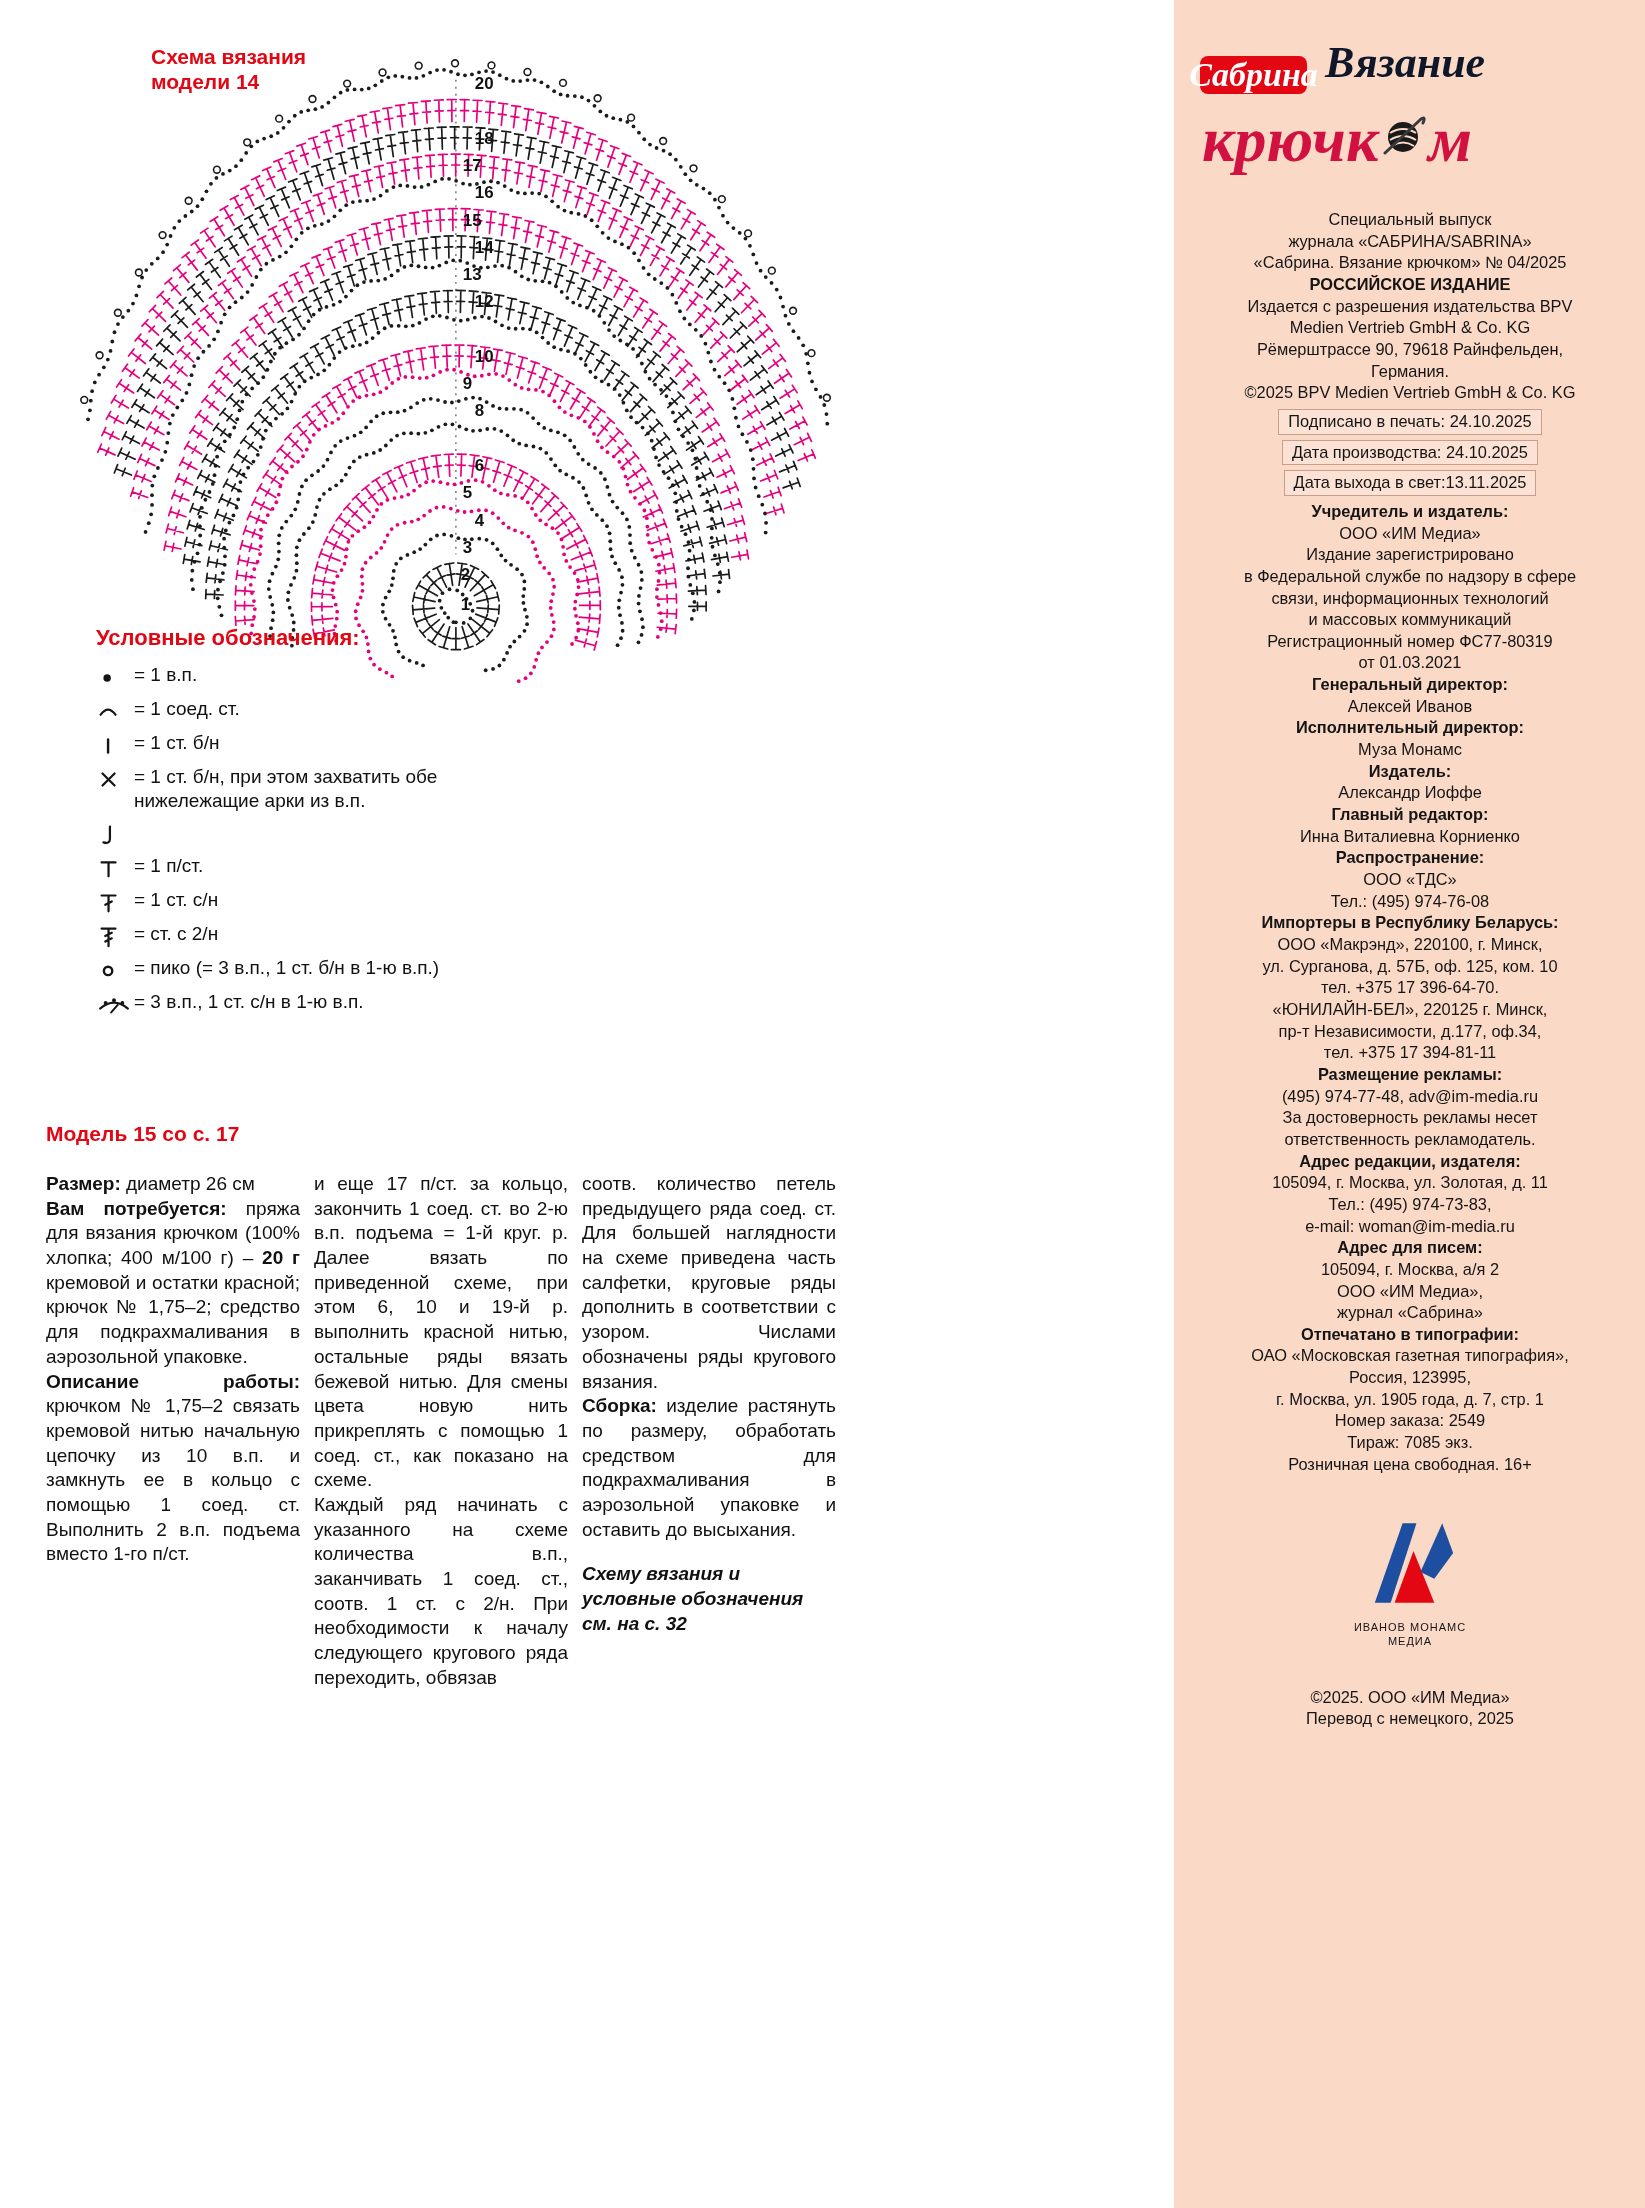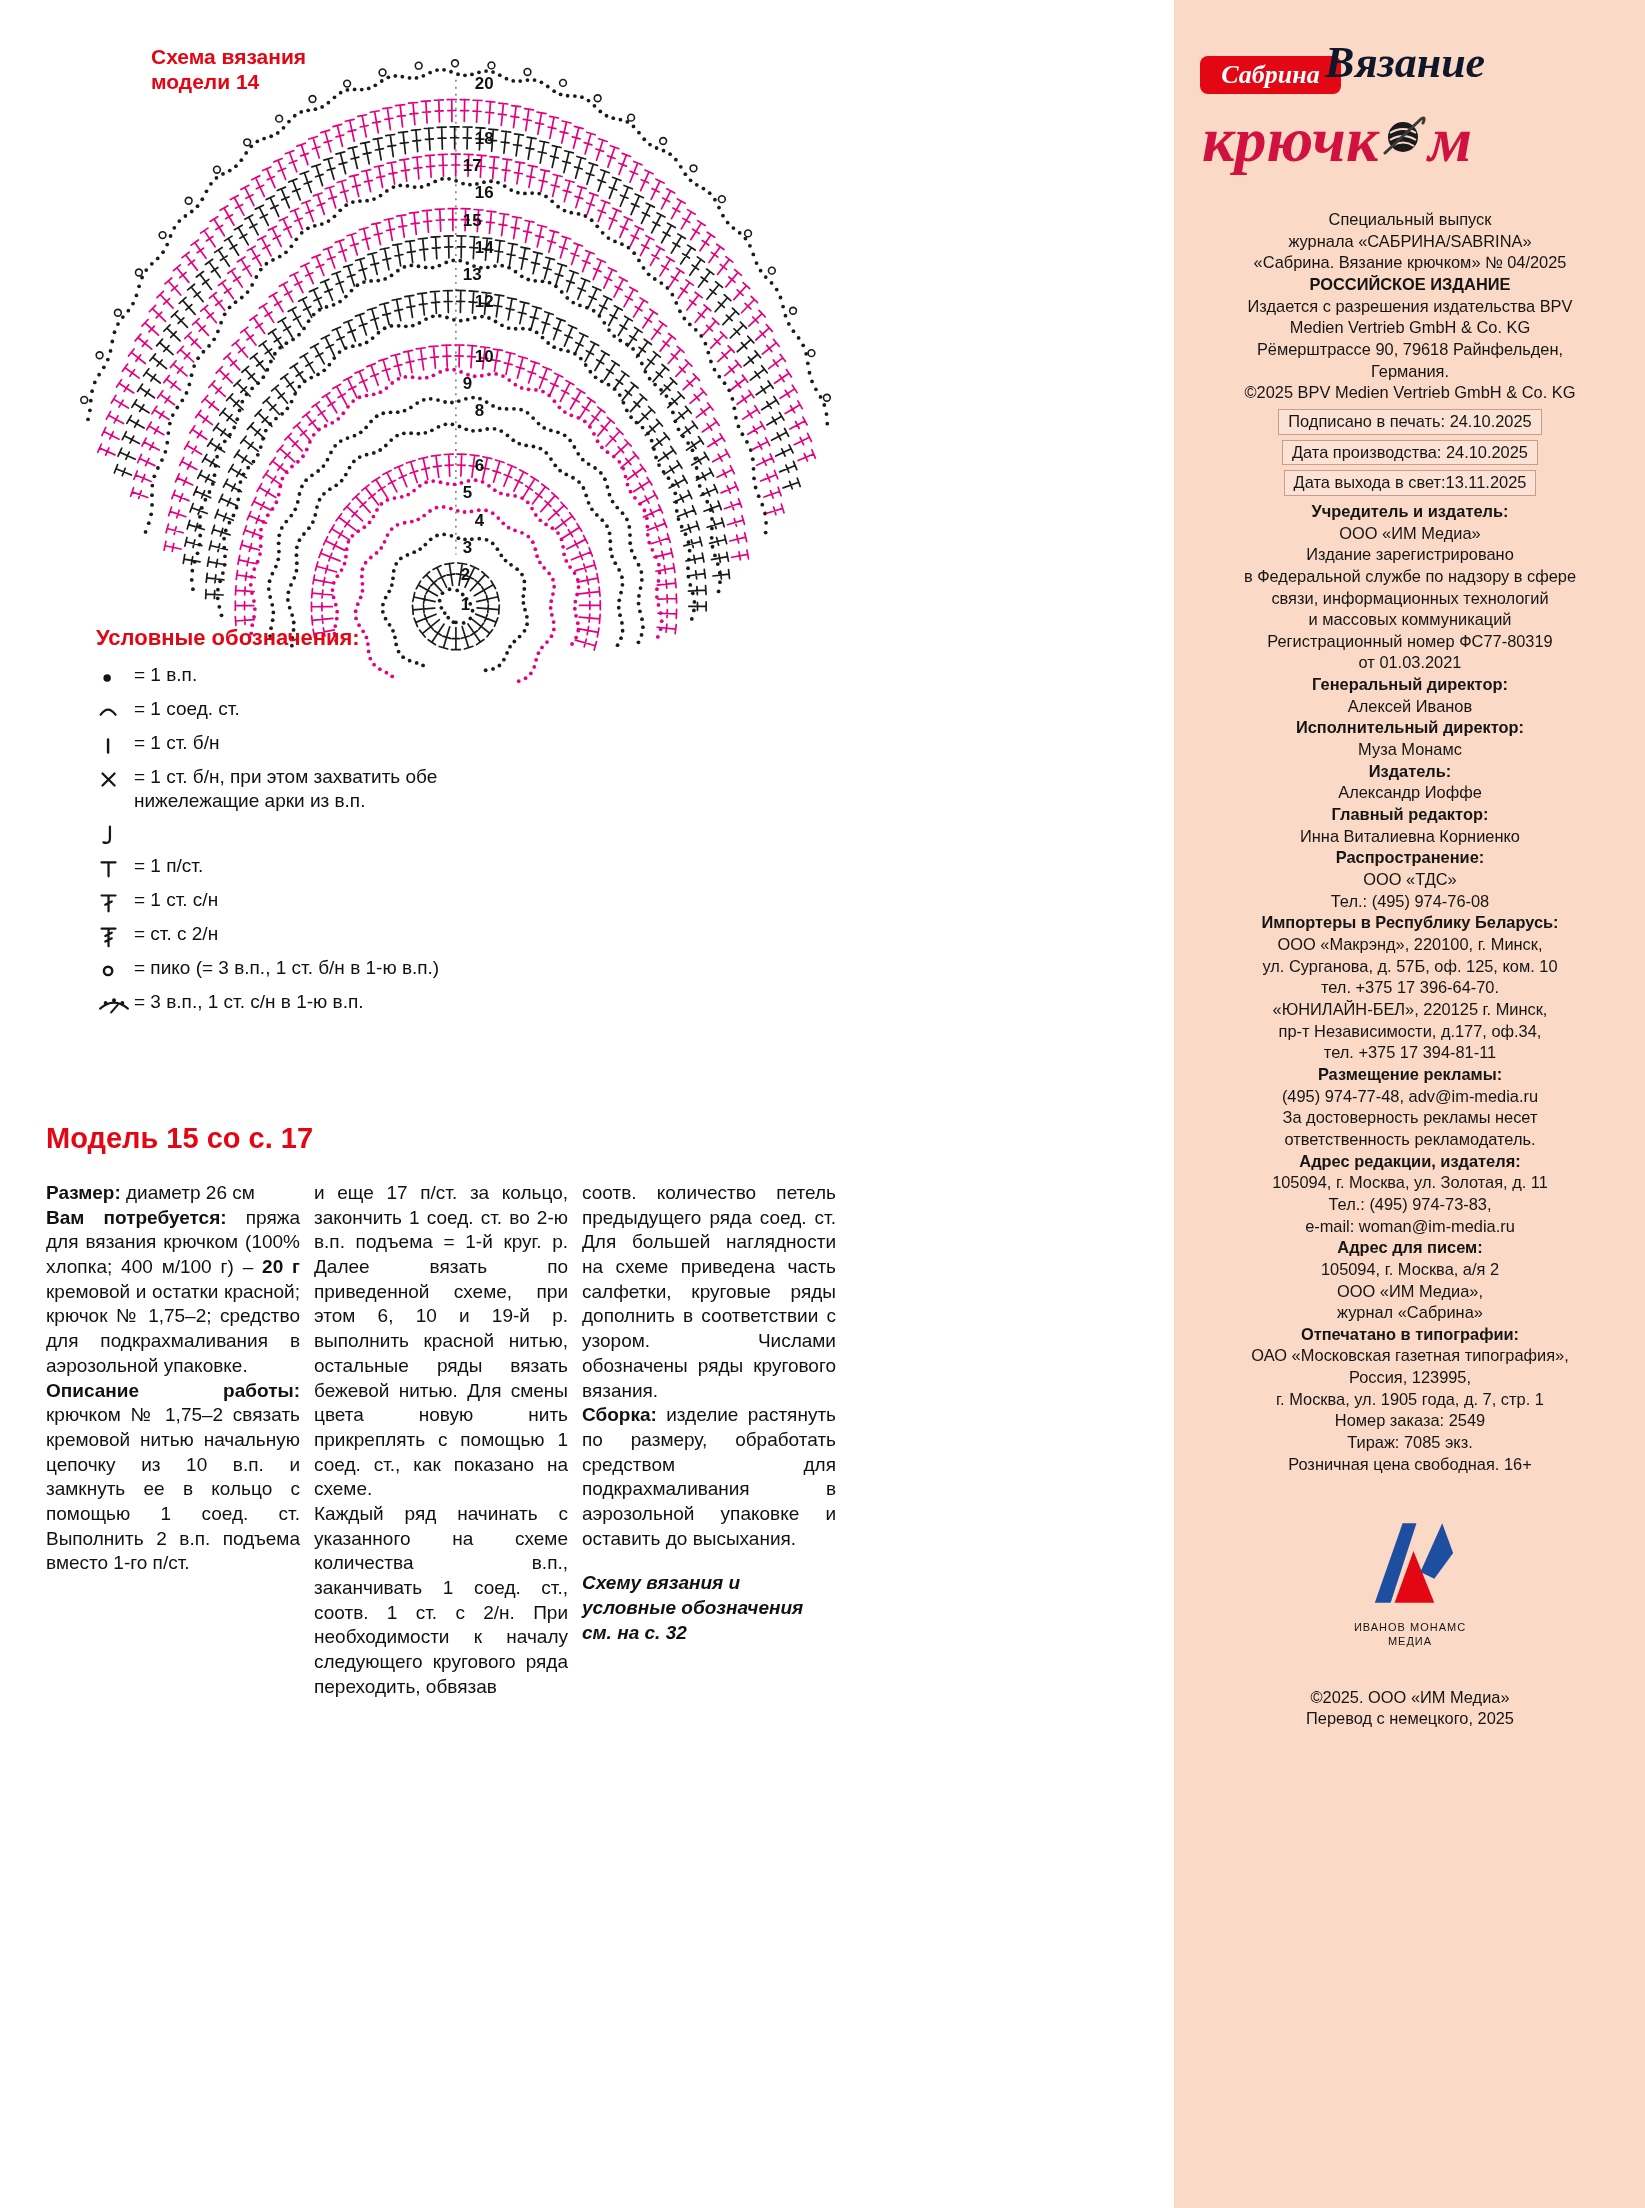--- a/index.html
+++ b/index.html
@@ -15,34 +15,34 @@
   
   .legend{position:absolute;left:96px;top:609px;width:476px;}
   .legend-title{color:#e30613;font-weight:bold;font-size:22px;margin:16px 0 12px;}
   .lg-item{display:flex;align-items:flex-start;margin-bottom:7px;font-size:19px;line-height:1.25;}
   .lg-sym{width:38px;flex:0 0 38px;padding-top:1px;}
   .lg-sym svg{display:block;}
   .lg-text{max-width:428px;}
 
   
   .article{position:absolute;left:46px;top:1122px;width:790px;}
-  .article h1{color:#e30613;font-size:29px;margin:0 0 26px;font-weight:bold;}
+  .article h1{color:#e30613;font-size:21px;margin:0 0 26px;font-weight:bold;}
   .cols{display:flex;gap:14px;}
   .col{width:254px;font-size:19px;line-height:1.3;text-align:justify;}
   .col p{margin:0;}
   .note{margin-top:20px;font-style:italic;font-weight:bold;text-align:left;line-height:1.3;}
 
   
   .sidebar{position:absolute;top:0;right:0;width:472px;height:2209px;background:#fbd9c7;
            box-sizing:border-box;padding:42px 24px 24px;text-align:center;
            font-size:16.4px;line-height:1.32;color:#151515;}
   .brand{position:relative;height:167px;text-align:left;}
-  .brand-box{position:absolute;left:2px;top:14px;width:141px;height:38px;background:#e30613;
+  .brand-box{position:absolute;left:2px;top:14px;width:107px;height:38px;background:#e30613;
              border-radius:8px;color:#fff;font-family:"Liberation Serif",serif;font-style:italic;
-             font-weight:bold;font-size:26px;display:flex;align-items:center;justify-content:center;}
+             font-weight:bold;font-size:34px;display:flex;align-items:center;justify-content:center;}
   .brand-w1{position:absolute;left:127px;top:-8px;font-family:"Liberation Serif",serif;
             font-style:italic;font-weight:bold;font-size:44px;color:#0f172a;}
   .brand-w2{position:absolute;left:4px;top:56px;font-family:"Liberation Serif",serif;
             font-style:italic;font-weight:bold;font-size:64px;color:#d11241;
             display:flex;align-items:flex-start;}
   .brand-w2 .yarn{margin:14px 2px 0;}
   .sec{text-align:center;}
   .sb-h{font-weight:bold;}
   .date-box{display:table;margin:5px auto;border:1px solid #c79e8d;padding:1px 9px;
             background:rgba(255,255,255,0.25);}

